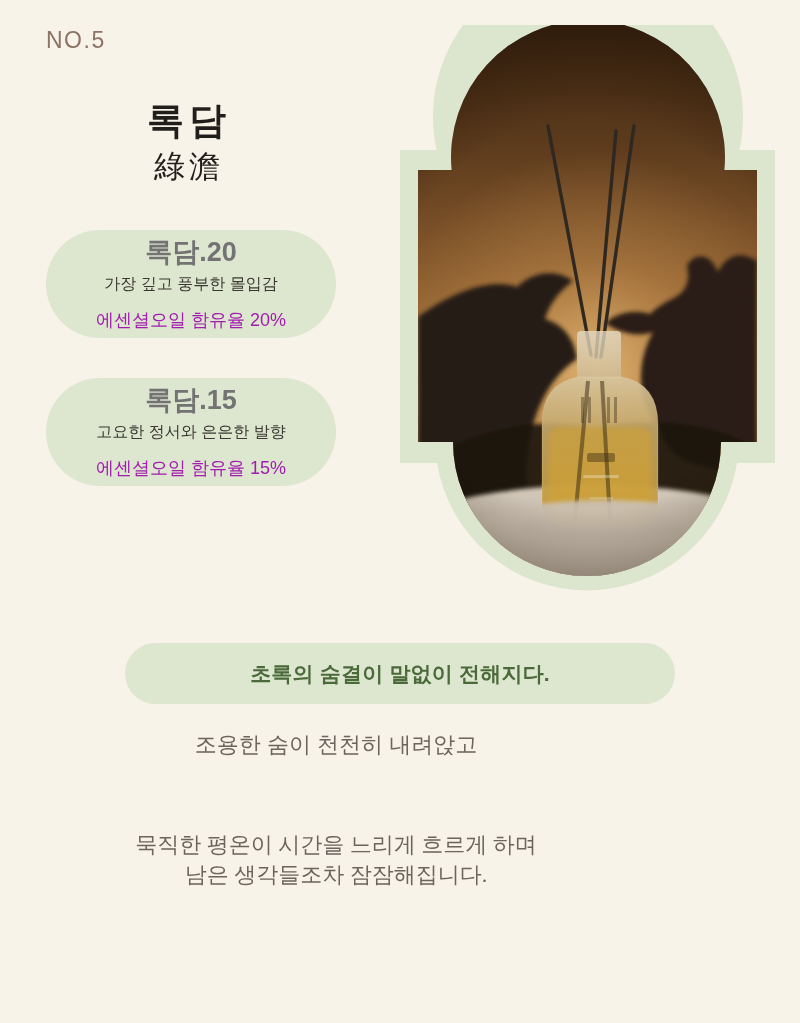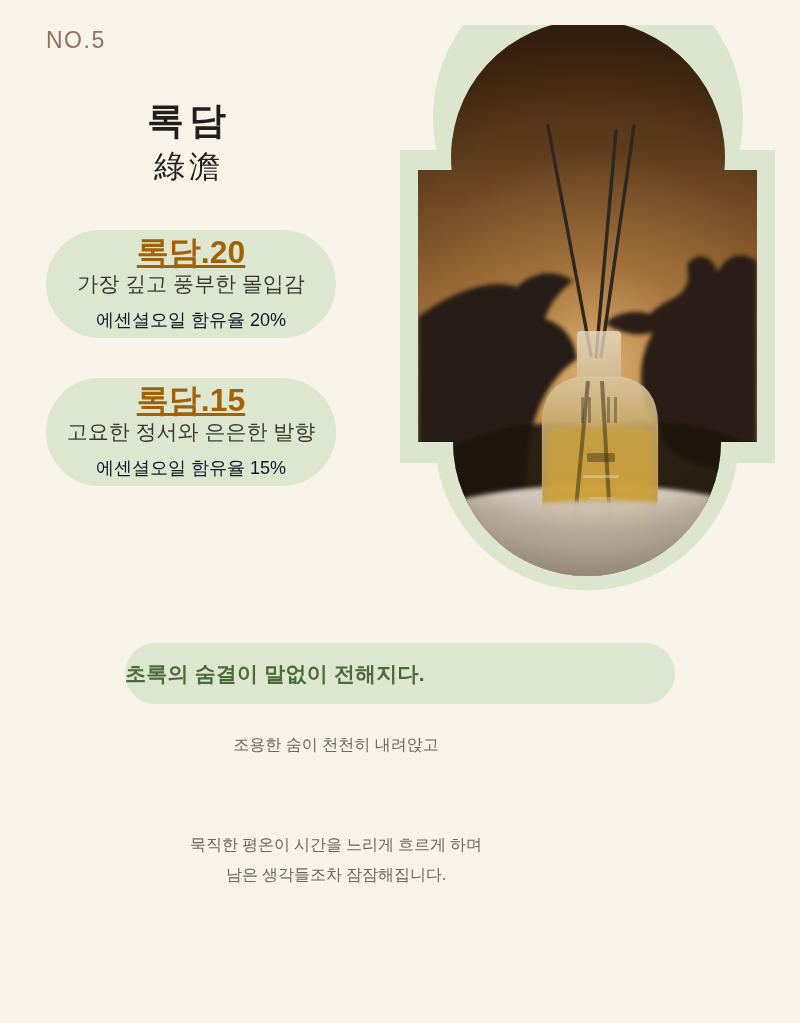--- a/index.html
+++ b/index.html
@@ -27,39 +27,39 @@
   .title-hanja { font-size: 31px; font-weight: 500; letter-spacing: 4px; }
 
   .variant-pill {
     position: absolute; left: 46px; width: 290px; height: 108px;
     background: #dde6cf; border-radius: 54px;
     display: flex; flex-direction: column; align-items: center; justify-content: center;
     text-align: center;
   }
   .variant-pill.v1 { top: 230px; }
   .variant-pill.v2 { top: 378px; }
-  .variant-name { font-size: 32px; font-weight: 700; color: #a16207; line-height: 30px; text-decoration: underline; }
-  .variant-tagline { font-size: 21px; font-weight: 500; color: #3b3833; line-height: 30px; margin-top: 2px; }
-  .variant-oil { font-size: 18px; font-weight: 400; color: #0f172a; line-height: 24px; margin-top: 9px; }
+  .variant-name { font-size: 27px; font-weight: 700; color: #737373; line-height: 30px; }
+  .variant-tagline { font-size: 16px; font-weight: 500; color: #3b3833; line-height: 30px; margin-top: 2px; }
+  .variant-oil { font-size: 18px; font-weight: 400; color: #a21caf; line-height: 24px; margin-top: 9px; }
 
   .hero { position: absolute; left: 395px; top: 25px; width: 385px; height: 570px; }
 
   .headline-pill {
     position: absolute; left: 125px; top: 643px; width: 550px; height: 61px;
     background: #dde6cf; border-radius: 31px;
-    display: flex; align-items: center; 
+    display: flex; align-items: center; justify-content: center;
   }
   .headline-text {
     font-size: 21px; font-weight: 700; color: #4a6a39; letter-spacing: 0.2px;
   }
 
   .body-copy {
     position: absolute; left: 0; width: 672px;
     text-align: center; color: #6b655d;
-    font-size: 16px; line-height: 30px; font-weight: 400;
+    font-size: 22px; line-height: 30px; font-weight: 400;
   }
   .body-copy.p1 { top: 730px; }
   .body-copy.p2 { top: 830px; font-family: Liberation Serif, serif; }
 </style>
 </head>
 <body>
 
 <div class="canvas">
 
   <div class="badge">NO.5</div>

